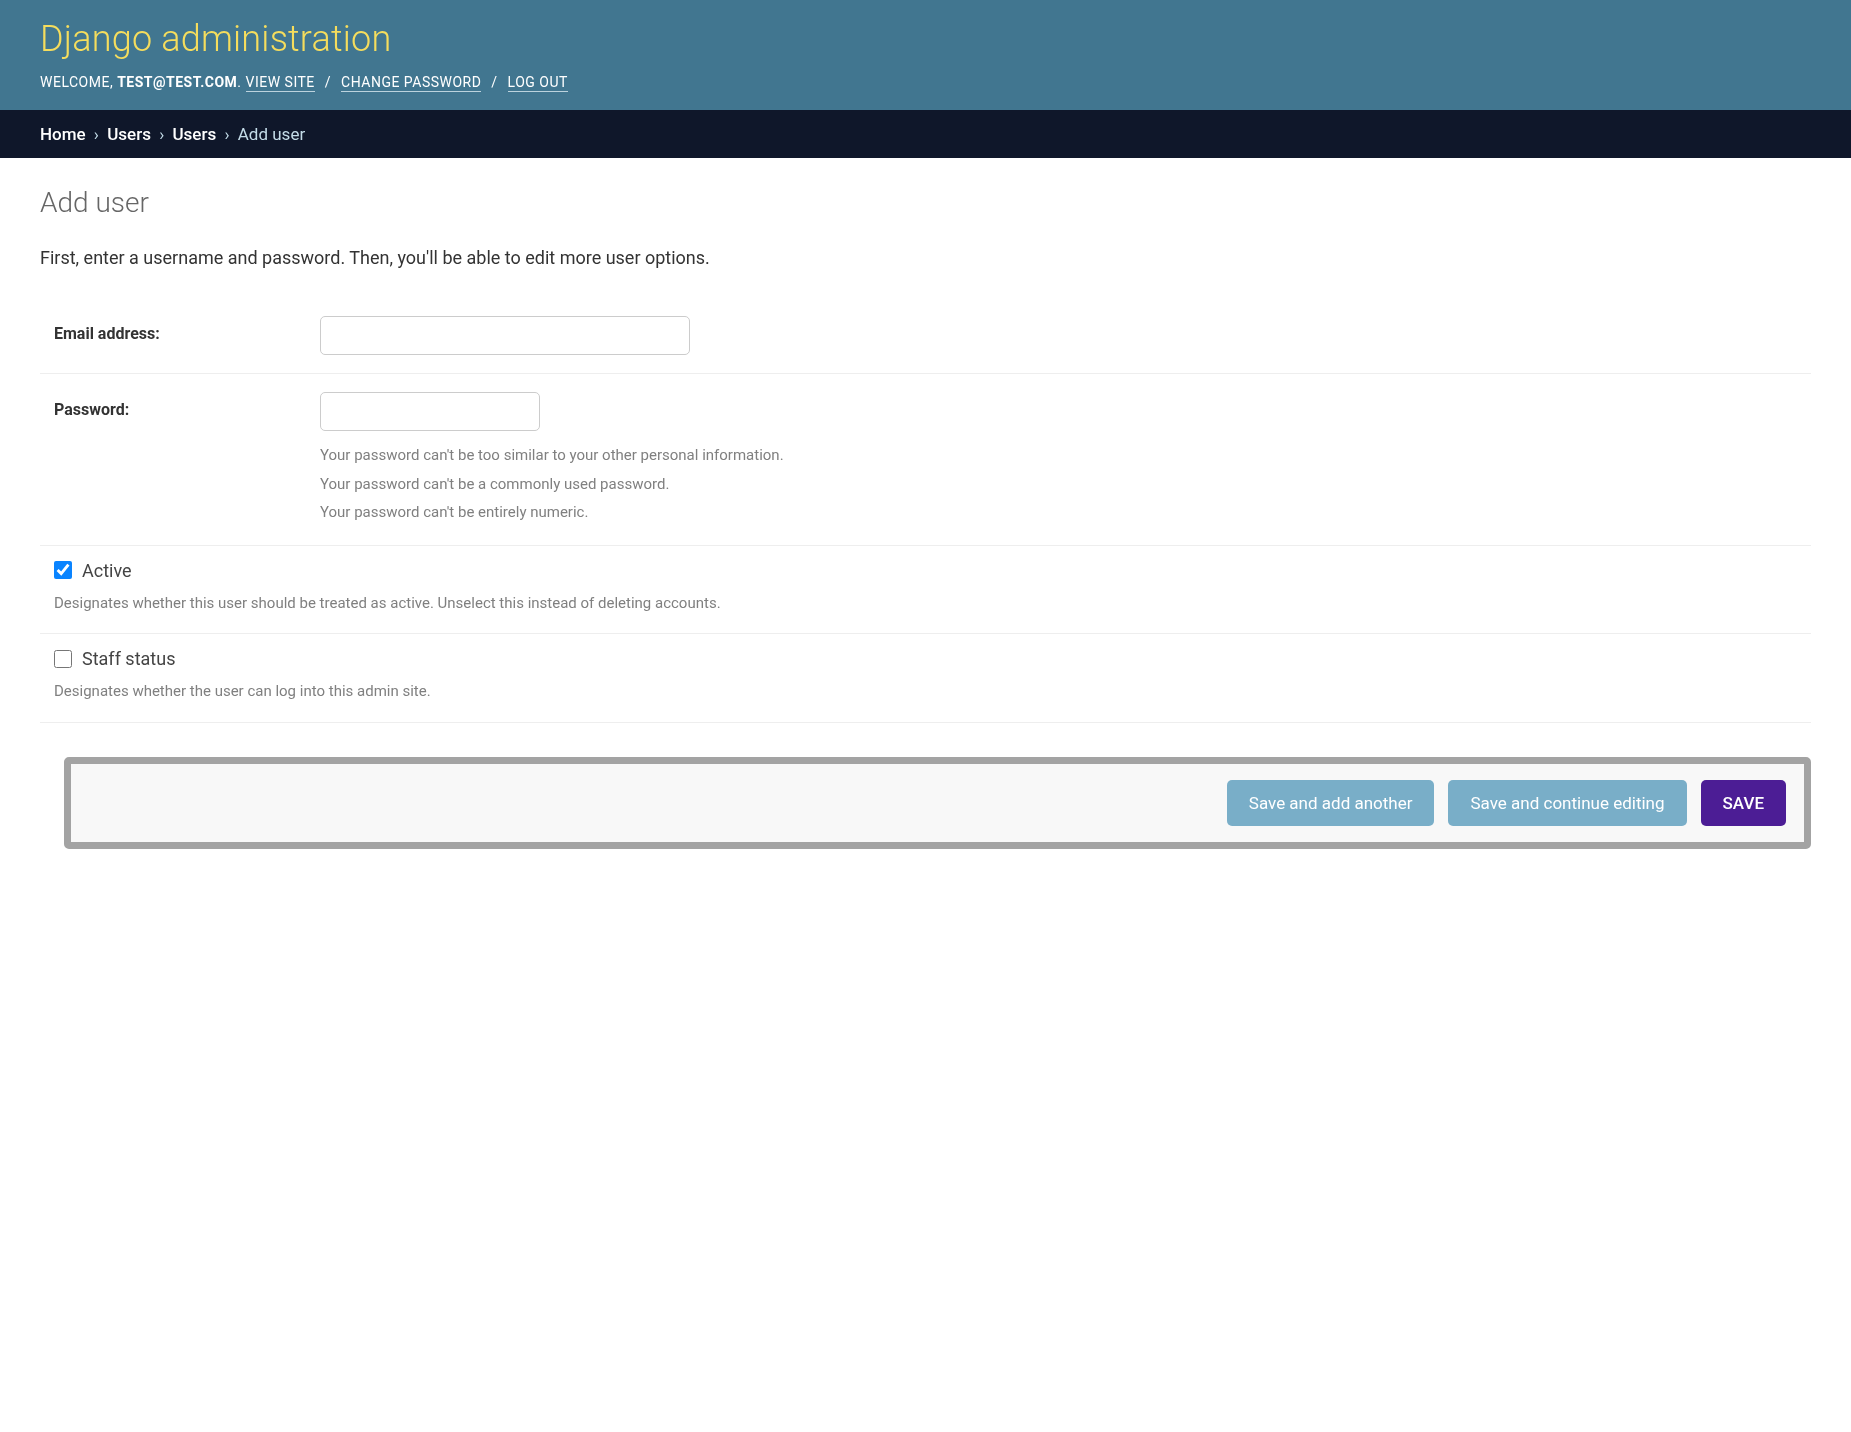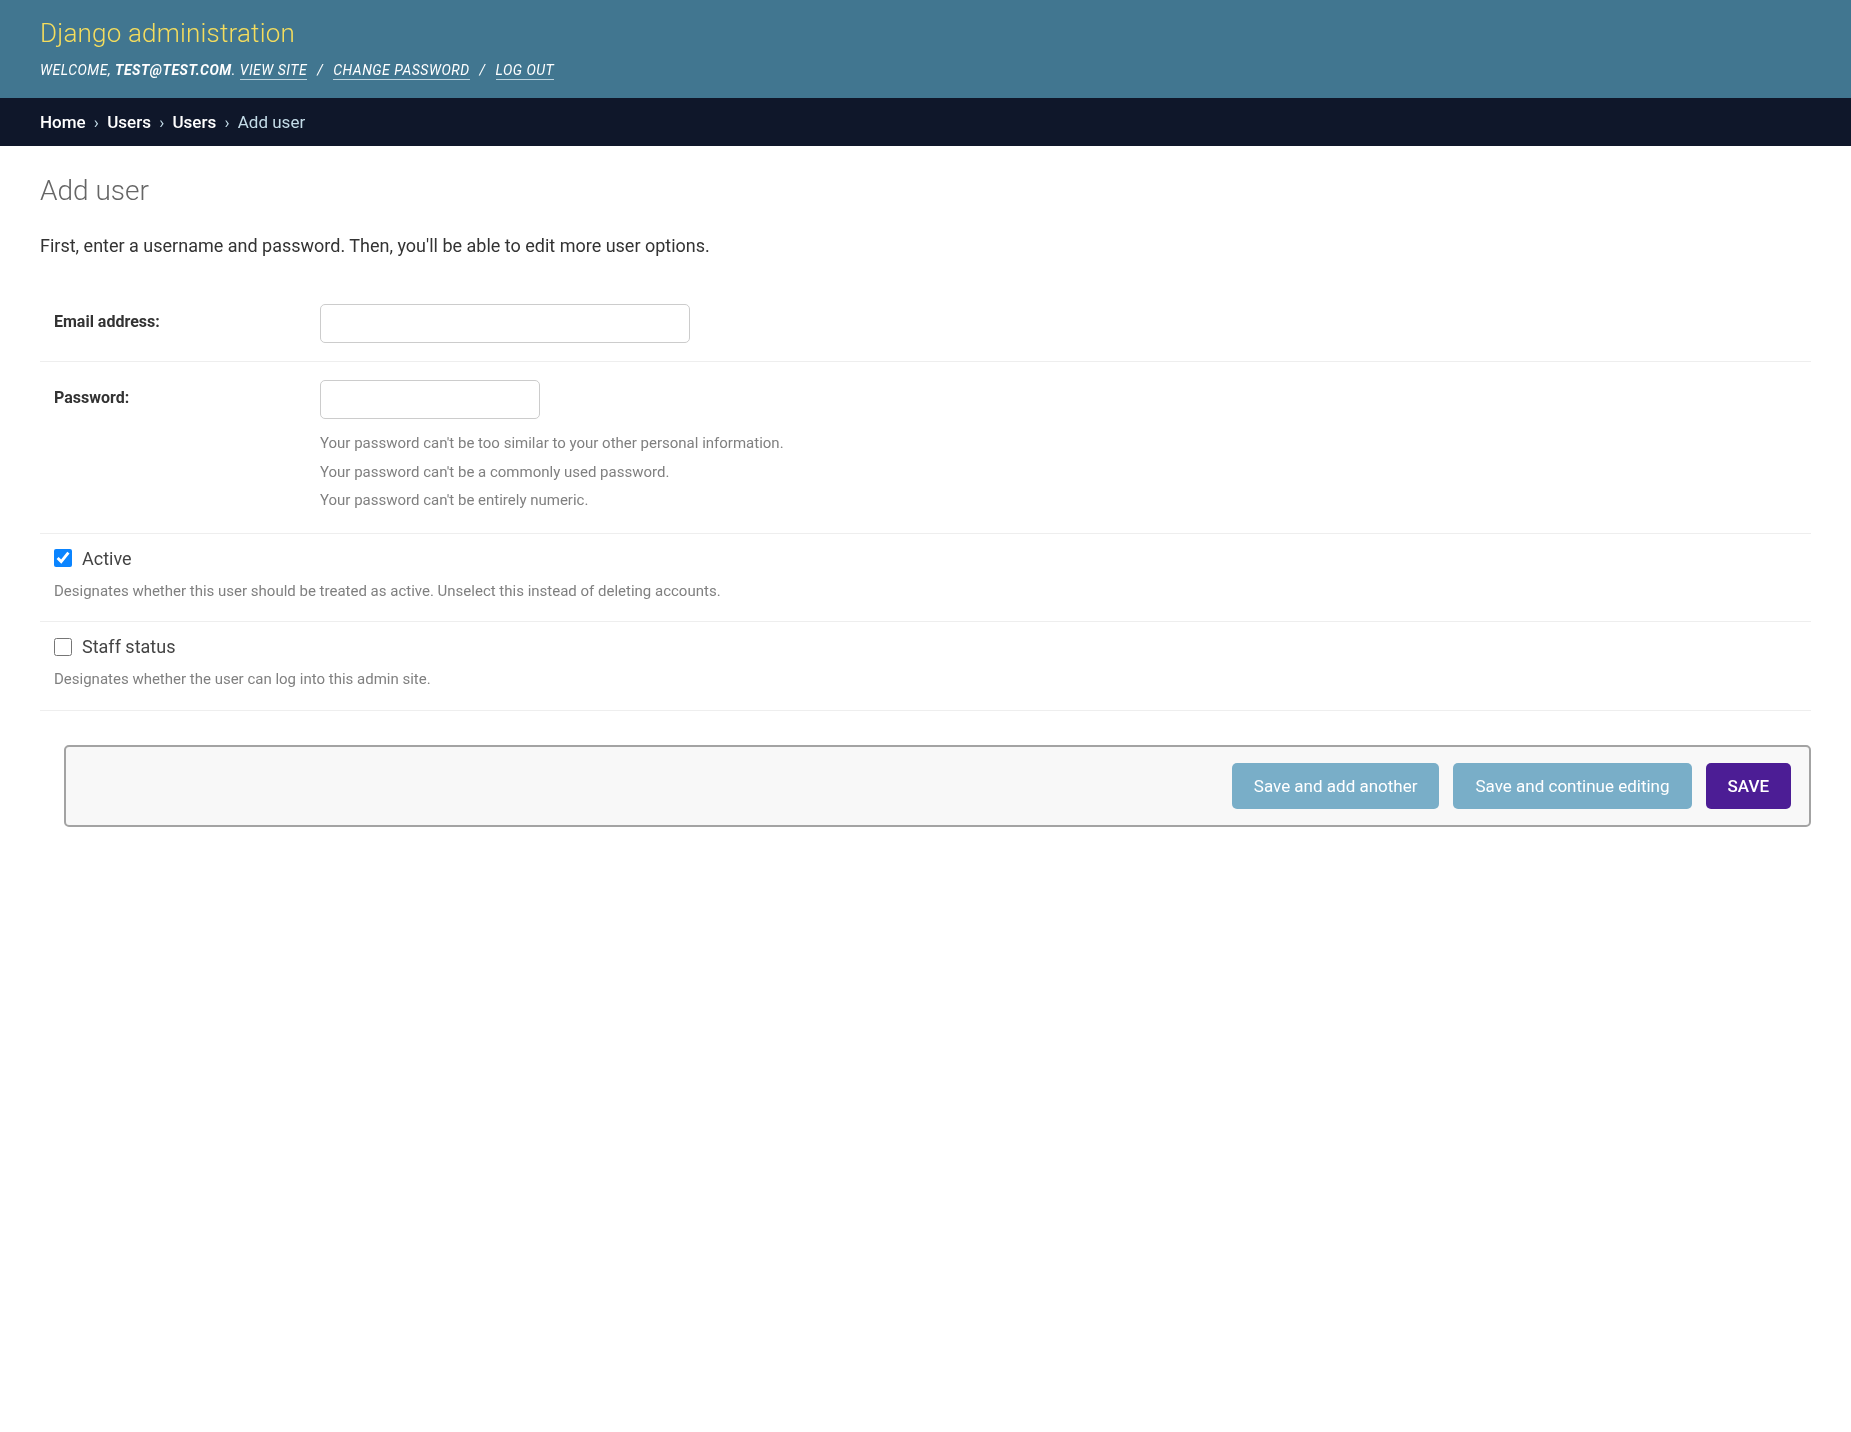--- a/index.html
+++ b/index.html
@@ -9,31 +9,30 @@
   color: #333;
   background: #fff;
 }
 #header {
   background: #417690;
   color: #fff;
   padding: 18px 40px 20px 40px;
 }
 #branding h1 {
   font-weight: 300;
-  font-size: 26px;
+  font-size: 36px;
   color: #f5dd5d;
   margin-bottom: 14px;
   letter-spacing: 0.2px;
 }
 #user-tools {
   font-size: 14px;
   color: #fff;
   letter-spacing: 0.5px;
   font-weight: 400;
-  font-style: italic;
 }
 #user-tools .welcome { text-transform: uppercase; }
 #user-tools strong { font-weight: 700; text-transform: uppercase; }
 #user-tools a {
   color: #fff;
   text-decoration: none;
   text-transform: uppercase;
   border-bottom: 1px solid #bcd3de;
   padding-bottom: 1px;
 }
@@ -123,21 +122,21 @@
 }
 .checkbox-row .help {
   margin-top: 8px;
   font-size: 15px;
   color: #808080;
 }
 
 .submit-row {
   margin-top: 34px;
   background: #f8f8f8;
-  border: 2px solid #a3a3a3;
+  border: 7px solid #a3a3a3;
   border-radius: 5px;
   padding: 16px 18px;
   display: flex;
   justify-content: flex-end;
   gap: 14px;
   margin-left: 24px;
 }
 .submit-row button {
   font-size: 17px;
   padding: 13px 22px;

